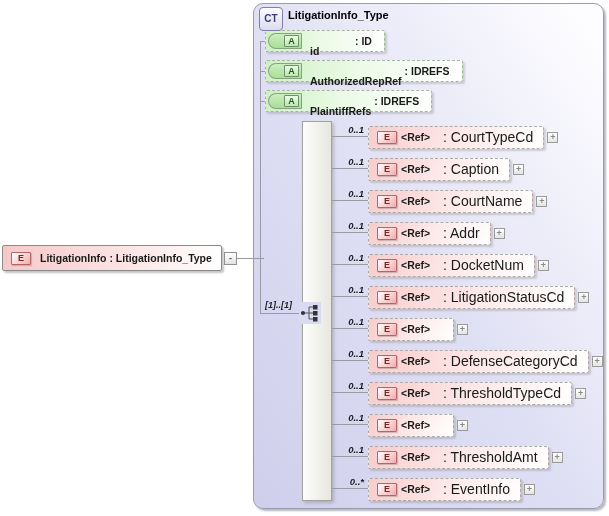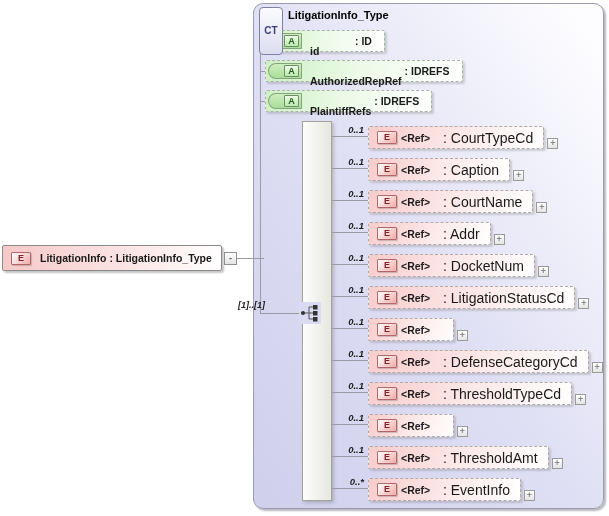--- a/index.html
+++ b/index.html
@@ -10,21 +10,21 @@
 
   
   .ct-container {
     position:absolute; left:253px; top:3px; width:351px; height:506px;
     box-sizing:border-box; border:1px solid #9b9bab; border-radius:10px;
     background:linear-gradient(to top right,#cfcfec 0%,#dedef4 45%,#fdfdff 95%);
     box-shadow:2px 2px 2px #b8b8c2;
   }
   .ct-badge {
     position:absolute; left:259px; top:7px; min-width:18px; height:14px;
-    border:1px solid #7f7fa8; border-radius:4px; padding:16px 2px;
+    border:1px solid #7f7fa8; border-radius:4px; padding:4px 2px;
     background:linear-gradient(#fcfcfe,#dcdcf0);
     color:#3c3c7c; font-size:10px; font-weight:bold; line-height:14px; text-align:center;
     z-index:4;
   }
   .ct-title {
     position:absolute; left:288px; top:9px; font-size:11px; font-weight:bold; color:#000;
     white-space:nowrap; z-index:4;
   }
 
   
@@ -63,21 +63,21 @@
     position:absolute; left:302px; top:121px; width:30px; height:380px; box-sizing:border-box;
     border:1px solid #a3a39c;
     background:linear-gradient(to right,#fdfdfc 0%,#f0f0ea 60%,#e7e7e0 100%);
     box-shadow:2px 2px 3px rgba(110,110,110,0.35); z-index:1;
   }
   .seq-icon {
     position:absolute; left:299px; top:302px; width:22px; height:22px;
     background:#dadaf2; z-index:2;
   }
   .seq-card {
-    position:absolute; left:238px; top:300px; width:44px; 
+    position:absolute; left:248px; top:300px; width:44px; text-align:right;
     font-size:9px; font-style:italic; font-weight:bold; color:#222; z-index:2;
   }
 
   
   .attr-box {
     position:absolute; left:265px; height:22px; box-sizing:border-box;
     border:1px dashed #a9b2a9; border-radius:2px;
     background:linear-gradient(105deg,#cdf0c3 0%,#ebfae6 45%,#ffffff 100%);
     box-shadow:2px 2px 2px rgba(100,100,100,0.25);
     display:flex; align-items:center; padding:0 12px 0 44px; white-space:nowrap; z-index:3;
@@ -92,21 +92,21 @@
     width:15px; height:12px; box-sizing:border-box; border:1px solid #6a8f6a; border-radius:1px;
     background:linear-gradient(#eefbe8,#bce9ac);
     color:#1e5c1e; font-size:9px; font-weight:bold; line-height:10px; text-align:center;
   }
   .attr-name { min-width:42px; font-size:10.5px; font-weight:bold; color:#1a1a1a; margin-right:3px;margin-top:20px; }
   .attr-type { font-size:10.5px; font-weight:bold; color:#1a1a1a; }
 
   
   .el-row {
     position:absolute; left:332px; height:24px;
-    display:flex; align-items:flex-end; white-space:nowrap; z-index:3;
+    display:flex; align-items:center; white-space:nowrap; z-index:3;
   }
   .el-conn { position:relative; width:36px; height:24px; flex:0 0 auto; }
   .el-conn .cline { position:absolute; left:0; right:0; top:11px; height:1px; background:#9a9aa5; }
   .el-card {
     position:absolute; right:4px; top:-1px;
     font-size:9.5px; font-style:italic; font-weight:bold; color:#1a1a1a;
   }
   .el-box {
     height:23px; box-sizing:border-box; border:1px dashed #ababab; border-radius:2px;
     background:linear-gradient(115deg,#f8cccc 0%,#fde8e8 50%,#ffffff 100%);

